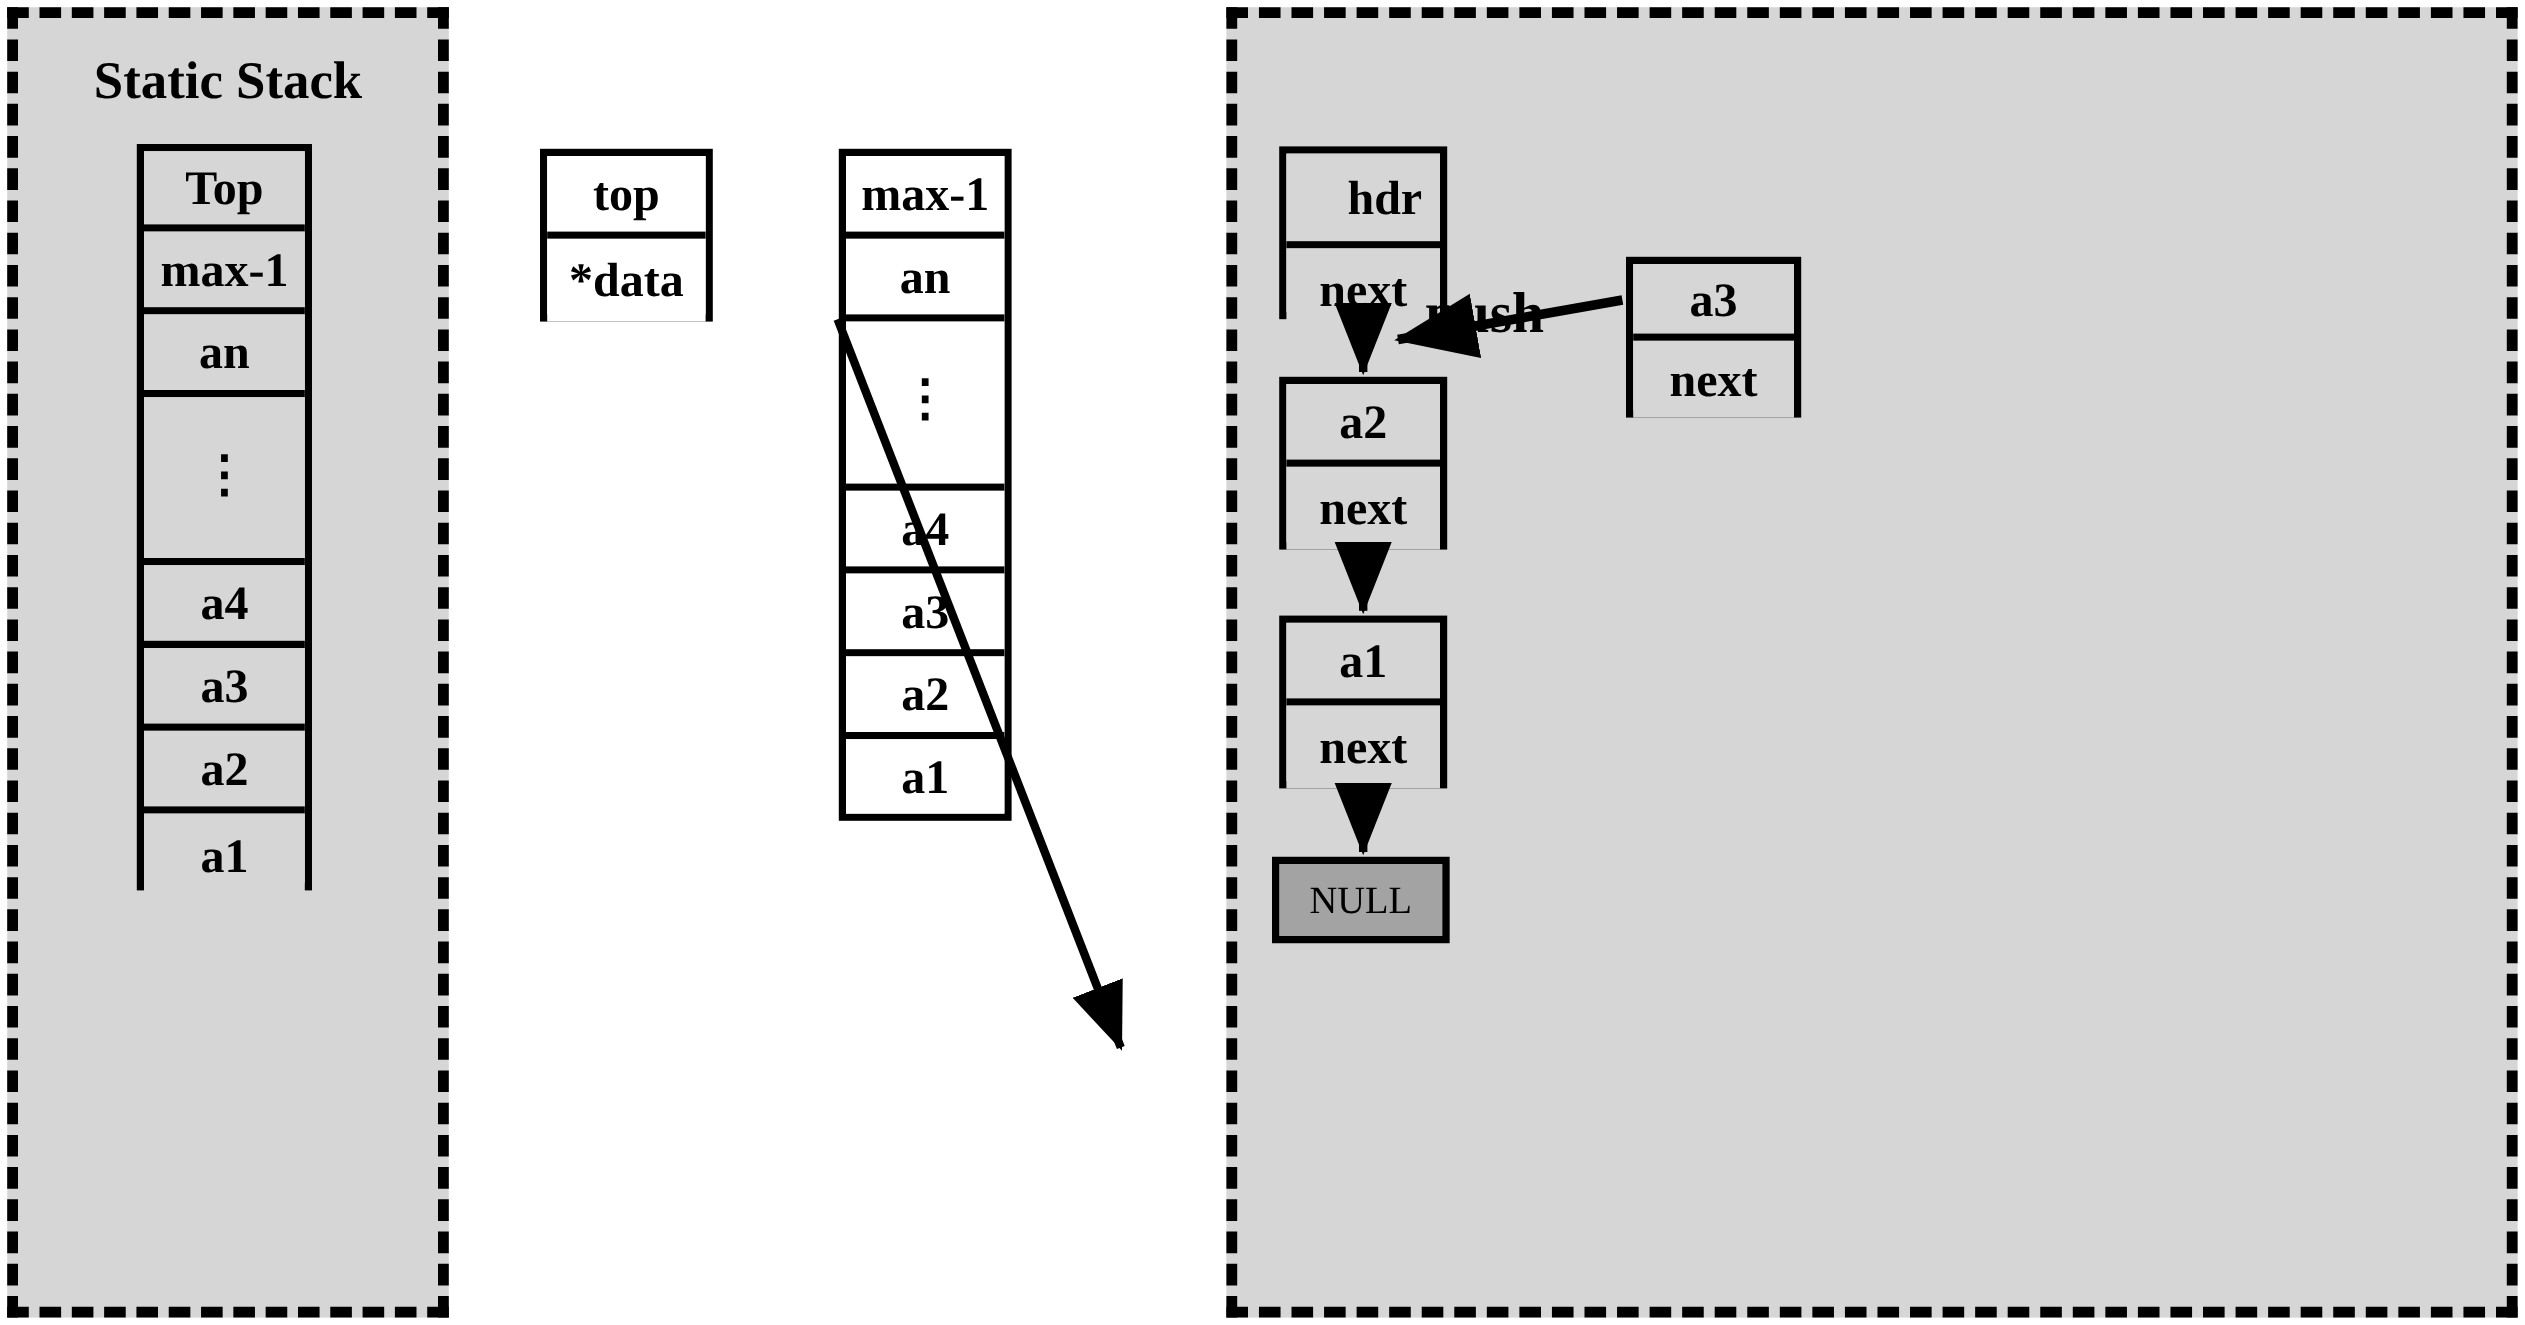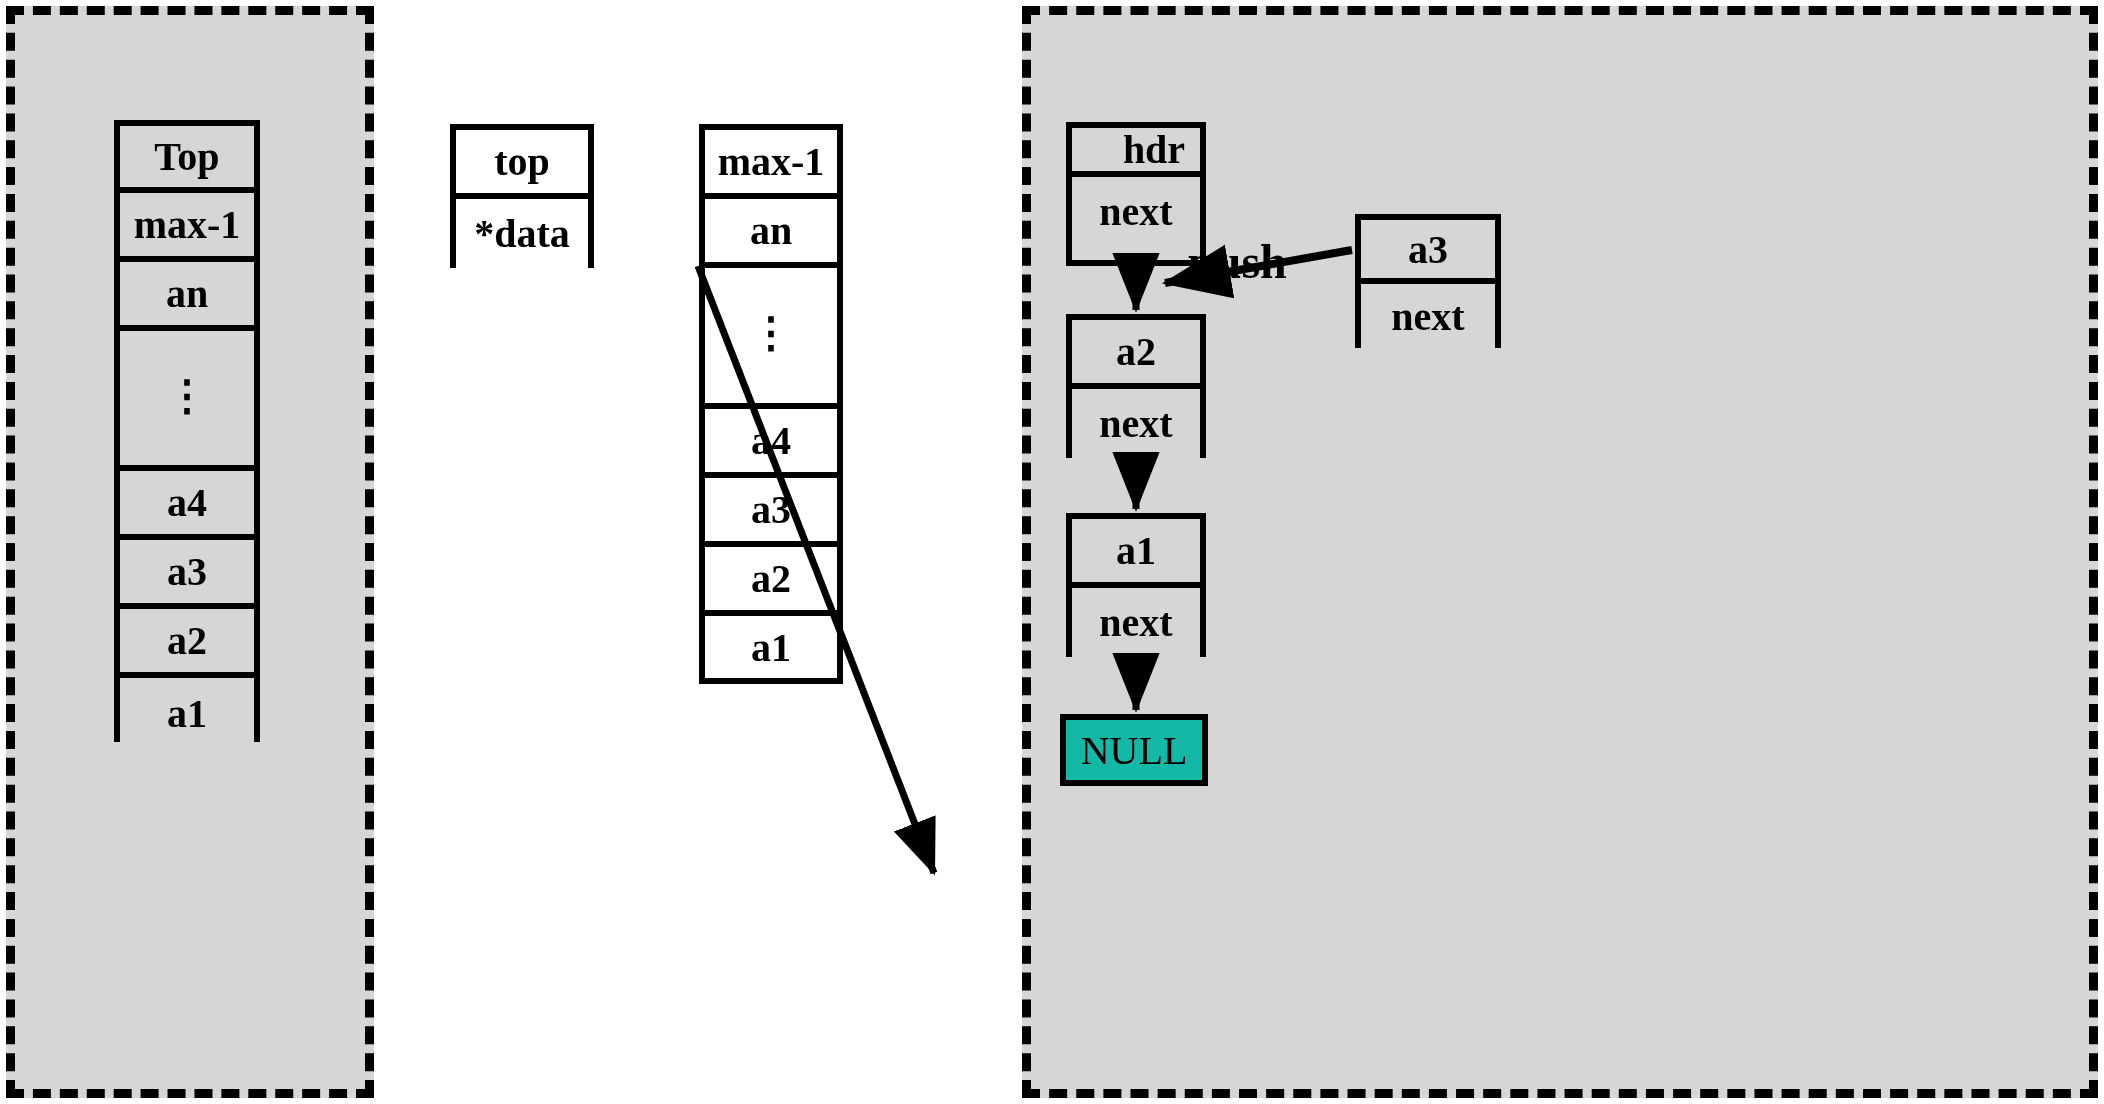--- a/index.html
+++ b/index.html
@@ -73,25 +73,25 @@
     border: 6px solid #000;
     box-sizing: border-box;
     background: #d6d6d6;
   }
   .node .cell { background: #d6d6d6; }
 
   .single-box {
     position: absolute;
     border: 6px solid #000;
     box-sizing: border-box;
-    background: #14b8a6;
+    background: #a3a3a3;
     display: flex;
     align-items: center;
     justify-content: center;
-    font-size: 40px;
+    font-size: 32px;
     color: #000;
   }
 
   
   .free-label {
     position: absolute;
     font-weight: bold;
     font-size: 48px;
     white-space: nowrap;
     color: #000;
@@ -107,20 +107,21 @@
     pointer-events: none;
   }
 </style>
 </head>
 <body>
 
 <div id="stage">
 
   <div class="dashed-panel" style="left:6px; top:6px; width:368px; height:1092px;"></div>
 
+  <div class="panel-title" style="left:20px; top:46px; width:340px;">Static Stack</div>
 
   <div class="stack-col" style="left:114px; top:120px; width:146px; height:622px;">
     <div class="cell gray" style="height:67px;">
         <span>Top</span>
       </div>
     <div class="cell gray" style="height:69px;">
         <span>max-1</span>
       </div>
     <div class="cell gray" style="height:69px;">
         <span>an</span>
@@ -173,21 +174,21 @@
       </div>
     <div class="cell white" style="height:62px;">
         <span>a1</span>
       </div>
   </div>
 
   <div class="dashed-panel" style="left:1022px; top:6px; width:1076px; height:1092px;"></div>
 
 
   <div class="node" style="left:1066px; top:122px; width:140px; height:144px;">
-    <div class="cell" style="height:49px;padding-left:36px;">
+    <div class="cell" style="height:79px;padding-left:36px;">
         <span>hdr</span>
       </div>
     <div class="cell" style="height:69px;">
         <span>next</span>
       </div>
   </div>
 
   <div class="node" style="left:1066px; top:314px; width:140px; height:144px;">
     <div class="cell" style="height:69px;">
         <span>a2</span>

